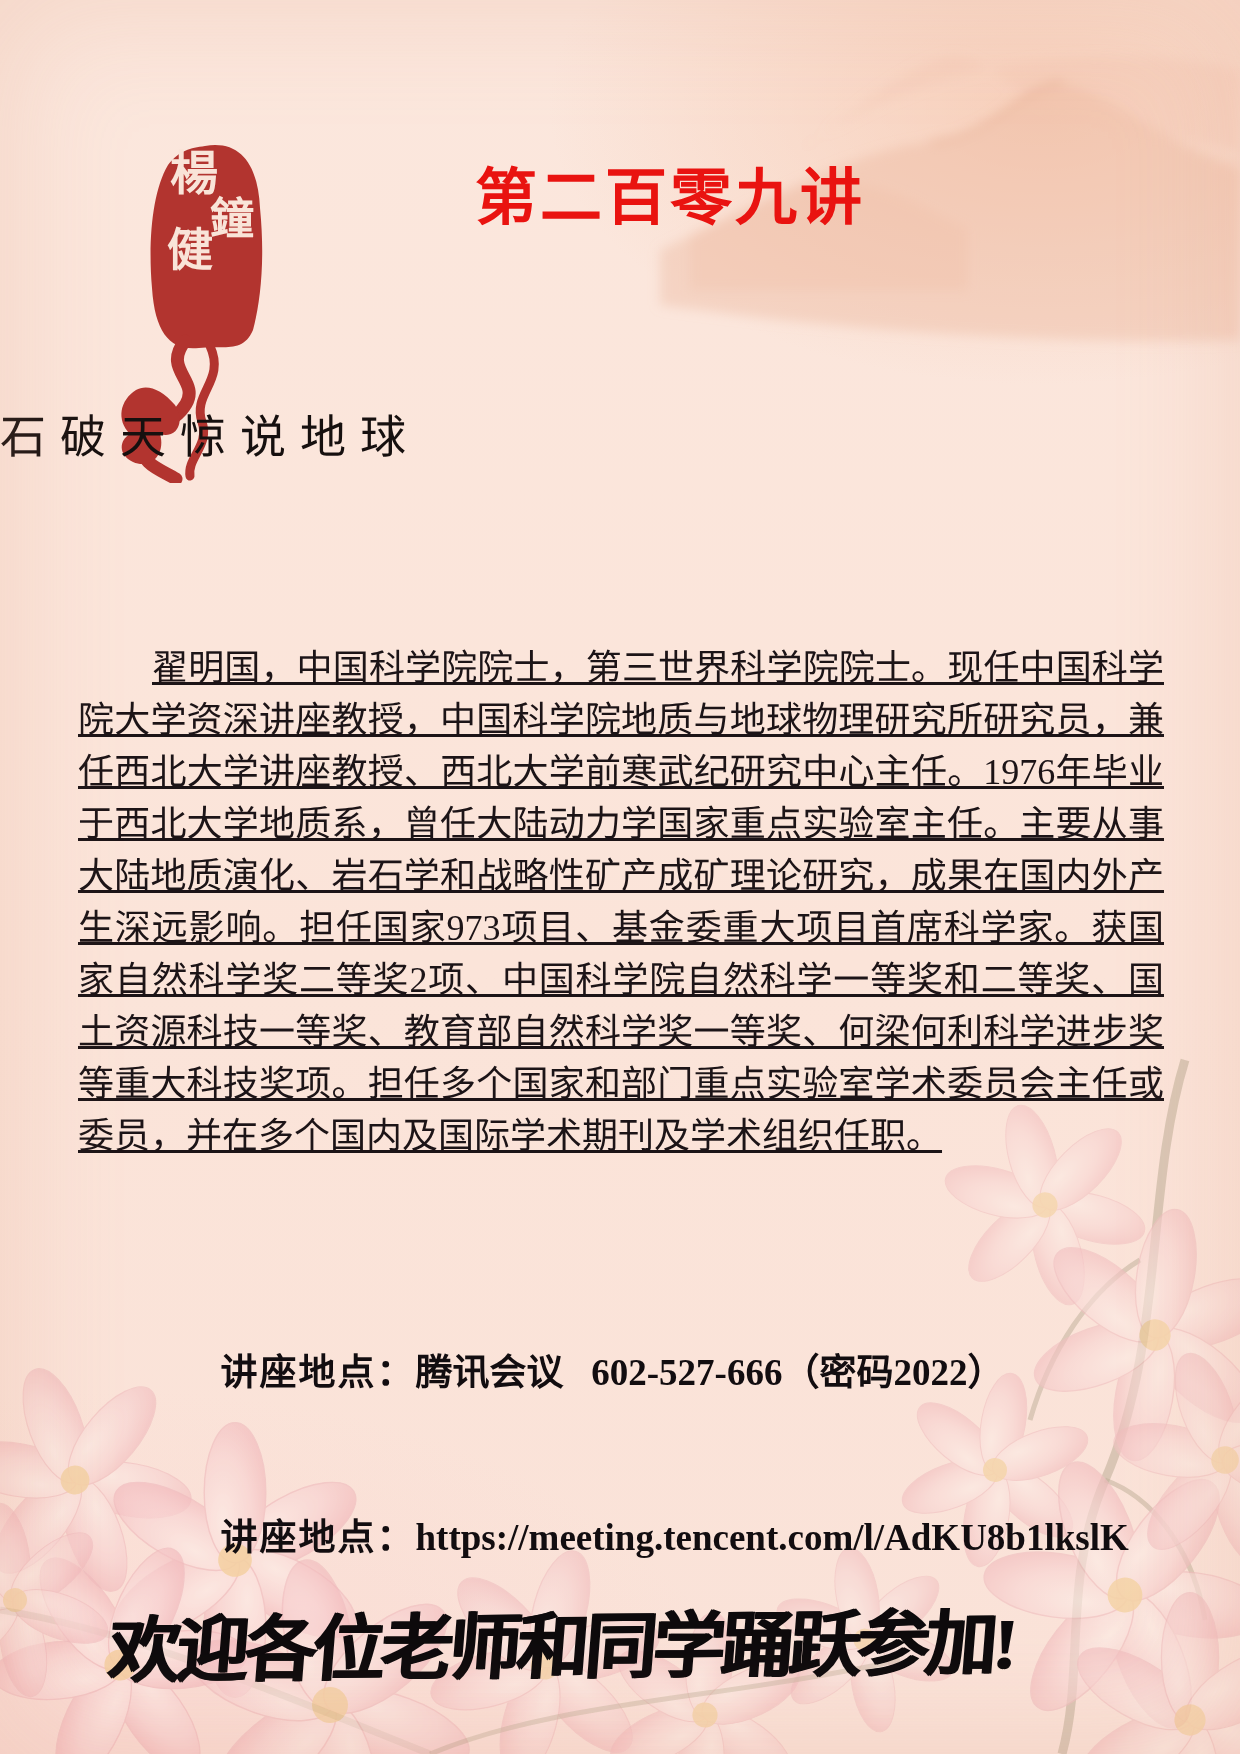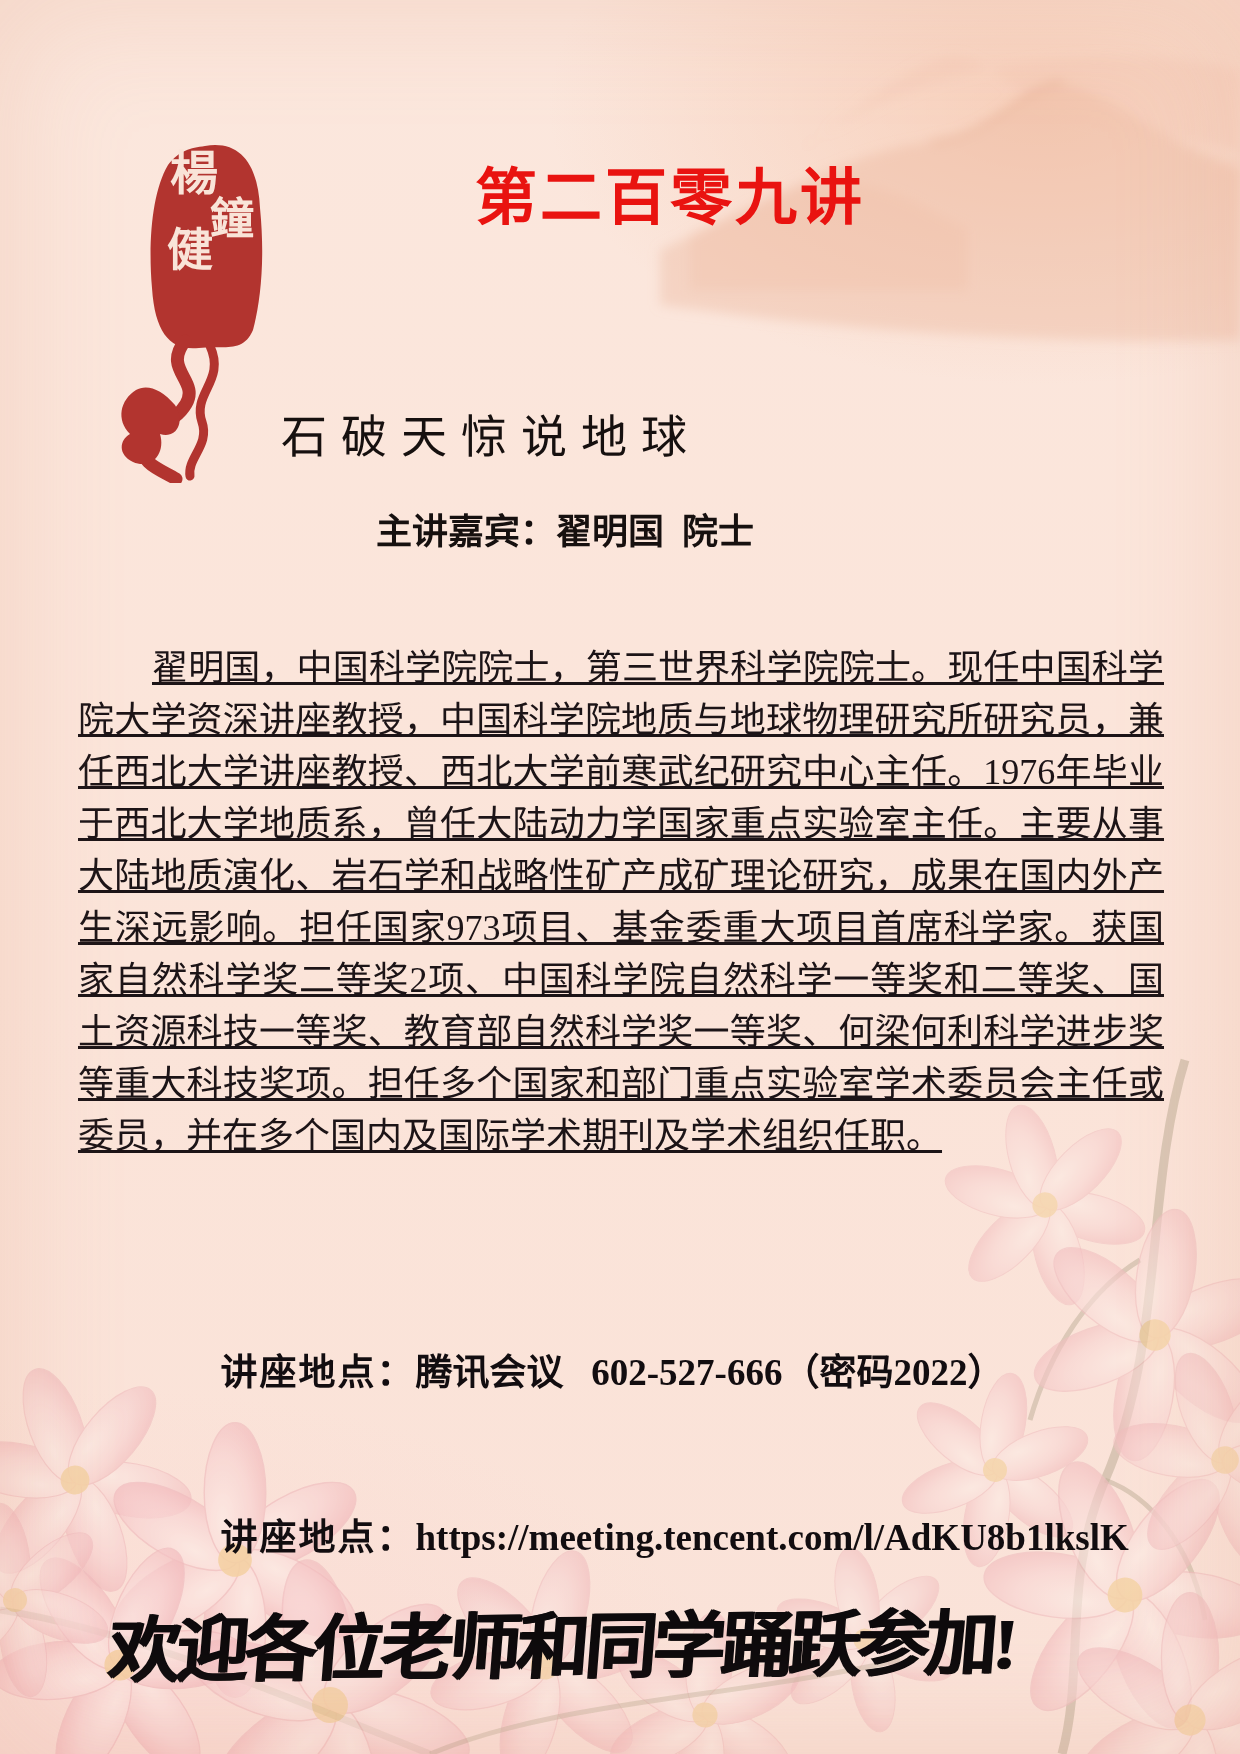--- a/index.html
+++ b/index.html
@@ -26,21 +26,21 @@
   .title-block{
     position:absolute;left:330px;top:138px;width:680px;
     text-align:center;color:#e91310;font-weight:bold;
     font-family:"Liberation Serif","DejaVu Serif",serif;
   }
   .title-line1{font-size:66px;letter-spacing:5px;line-height:84px;}
   .title-line2{font-size:62px;letter-spacing:3px;line-height:78px;margin-top:21px;}
 
   .lecture-title{
     position:absolute;left:0;top:400px;width:982px;
-    text-align:center;font-size:46px;letter-spacing:14px;
+    text-align:left;font-size:46px;letter-spacing:14px;
     font-weight:400;color:#16100f;
   }
 
   .speakers{
     position:absolute;left:376px;top:505px;
     font-size:36px;font-weight:bold;color:#16100f;
   }
   .speaker-line{line-height:54px;white-space:pre;}
 
   .bio{
@@ -142,21 +142,20 @@
     </svg>
   </div>
 
   <div class="title-block">
     <div class="title-line2">第二百零九讲</div>
   </div>
 
   <div class="lecture-title">石破天惊说地球</div>
 
   <div class="speakers">
-    <div class="speaker-line">主讲嘉宾：翟明国  院士</div>
   </div>
 
   <p class="bio">翟明国，中国科学院院士，第三世界科学院院士。现任中国科学院大学资深讲座教授，中国科学院地质与地球物理研究所研究员，兼任西北大学讲座教授、西北大学前寒武纪研究中心主任。1976年毕业于西北大学地质系，曾任大陆动力学国家重点实验室主任。主要从事大陆地质演化、岩石学和战略性矿产成矿理论研究，成果在国内外产生深远影响。担任国家973项目、基金委重大项目首席科学家。获国家自然科学奖二等奖2项、中国科学院自然科学一等奖和二等奖、国土资源科技一等奖、教育部自然科学奖一等奖、何梁何利科学进步奖等重大科技奖项。担任多个国家和部门重点实验室学术委员会主任或委员，并在多个国内及国际学术期刊及学术组织任职。</p>
 
   <div class="details">
     <div class="detail-row">
       <span class="detail-label">讲座地点：</span><span class="detail-value">腾讯会议   602-527-666（密码2022）</span>
     </div>
     <div class="detail-row">
       <span class="detail-label">讲座地点：</span><span class="detail-value">https://meeting.tencent.com/l/AdKU8b1lkslK</span>

